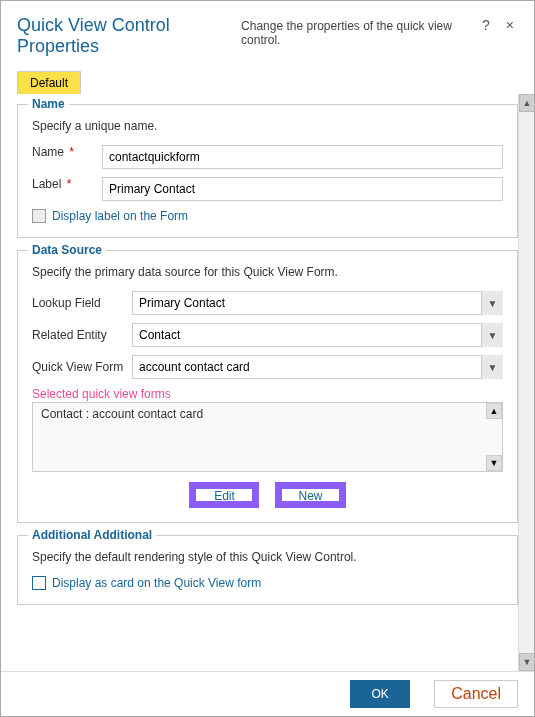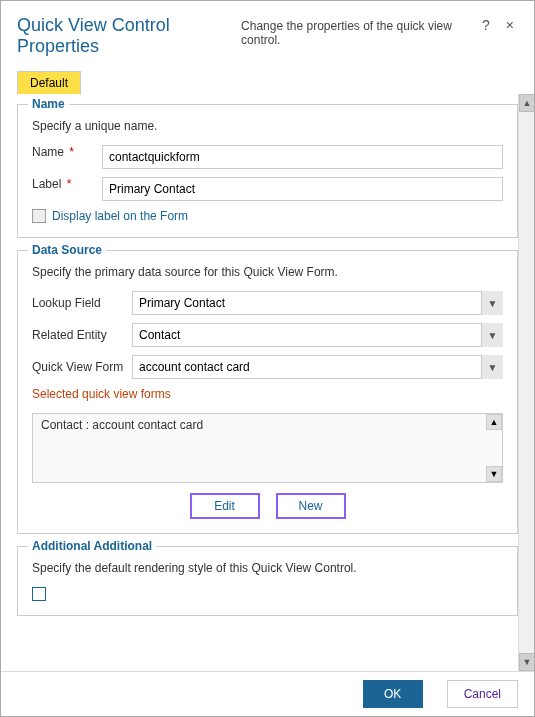--- a/index.html
+++ b/index.html
@@ -201,22 +201,22 @@
       display: flex;
       align-items: center;
       justify-content: center;
       pointer-events: none;
       font-size: 10px;
       color: #555;
     }
 
     .selected-forms-label {
       font-size: 12px;
-      color: #c2410c;
-      margin-bottom: 12px;
+      color: #ec4899;
+      margin-bottom: 1px;
       margin-top: 4px;
     }
 
     .list-box {
       border: 1px solid #ccc;
       height: 70px;
       background: #f9f9f9;
       overflow-y: auto;
       position: relative;
     }
@@ -262,21 +262,21 @@
     .button-row {
       display: flex;
       justify-content: center;
       gap: 16px;
       margin-top: 10px;
     }
 
     .btn {
       min-width: 70px;
       height: 26px;
-      border: 2px solid #8b5cf6;
+      border: 7px solid #8b5cf6;
       background: #fff;
       color: #1a6496;
       font-size: 12px;
       cursor: pointer;
       padding: 0 16px;
     }
 
     .dialog-footer {
       padding: 8px 16px;
       border-top: 1px solid #ddd;
@@ -294,23 +294,23 @@
       border: 1px solid #1a6496;
       font-size: 12px;
       cursor: pointer;
       padding: 0 16px;
     }
 
     .btn-cancel {
       min-width: 60px;
       height: 28px;
       background: #fff;
-      color: #4c1d95;
-      border: 1px solid #ccc;
-      font-size: 12px;
+      color: #c2410c;
+      border: 1px solid #ccc;
+      font-size: 16px;
       cursor: pointer;
       padding: 0 16px;
     }
 
     .content-scroll {
       height: 100%;
       overflow-y: auto;
       padding: 0 16px 10px 16px;
     }
 
@@ -445,20 +445,21 @@
           <button class="btn">Edit</button>
           <button class="btn">New</button>
         </div>
       </div>
 
       <div class="section-box">
         <span class="section-legend">Additional Additional</span>
         <div class="section-desc">Specify the default rendering style of this Quick View Control.</div>
         <div class="checkbox-row">
           <div class="custom-checkbox" style="background:#fff; border:1.5px solid #1a6496;"></div>
+          <span class="checkbox-label">Display as card on the Quick View form</span>
         </div>
       </div>
 
     </div>
 
     <div class="right-scrollbar">
       <div class="scroll-arrow-up">▲</div>
       <div class="scroll-arrow-down">▼</div>
     </div>
   </div>

